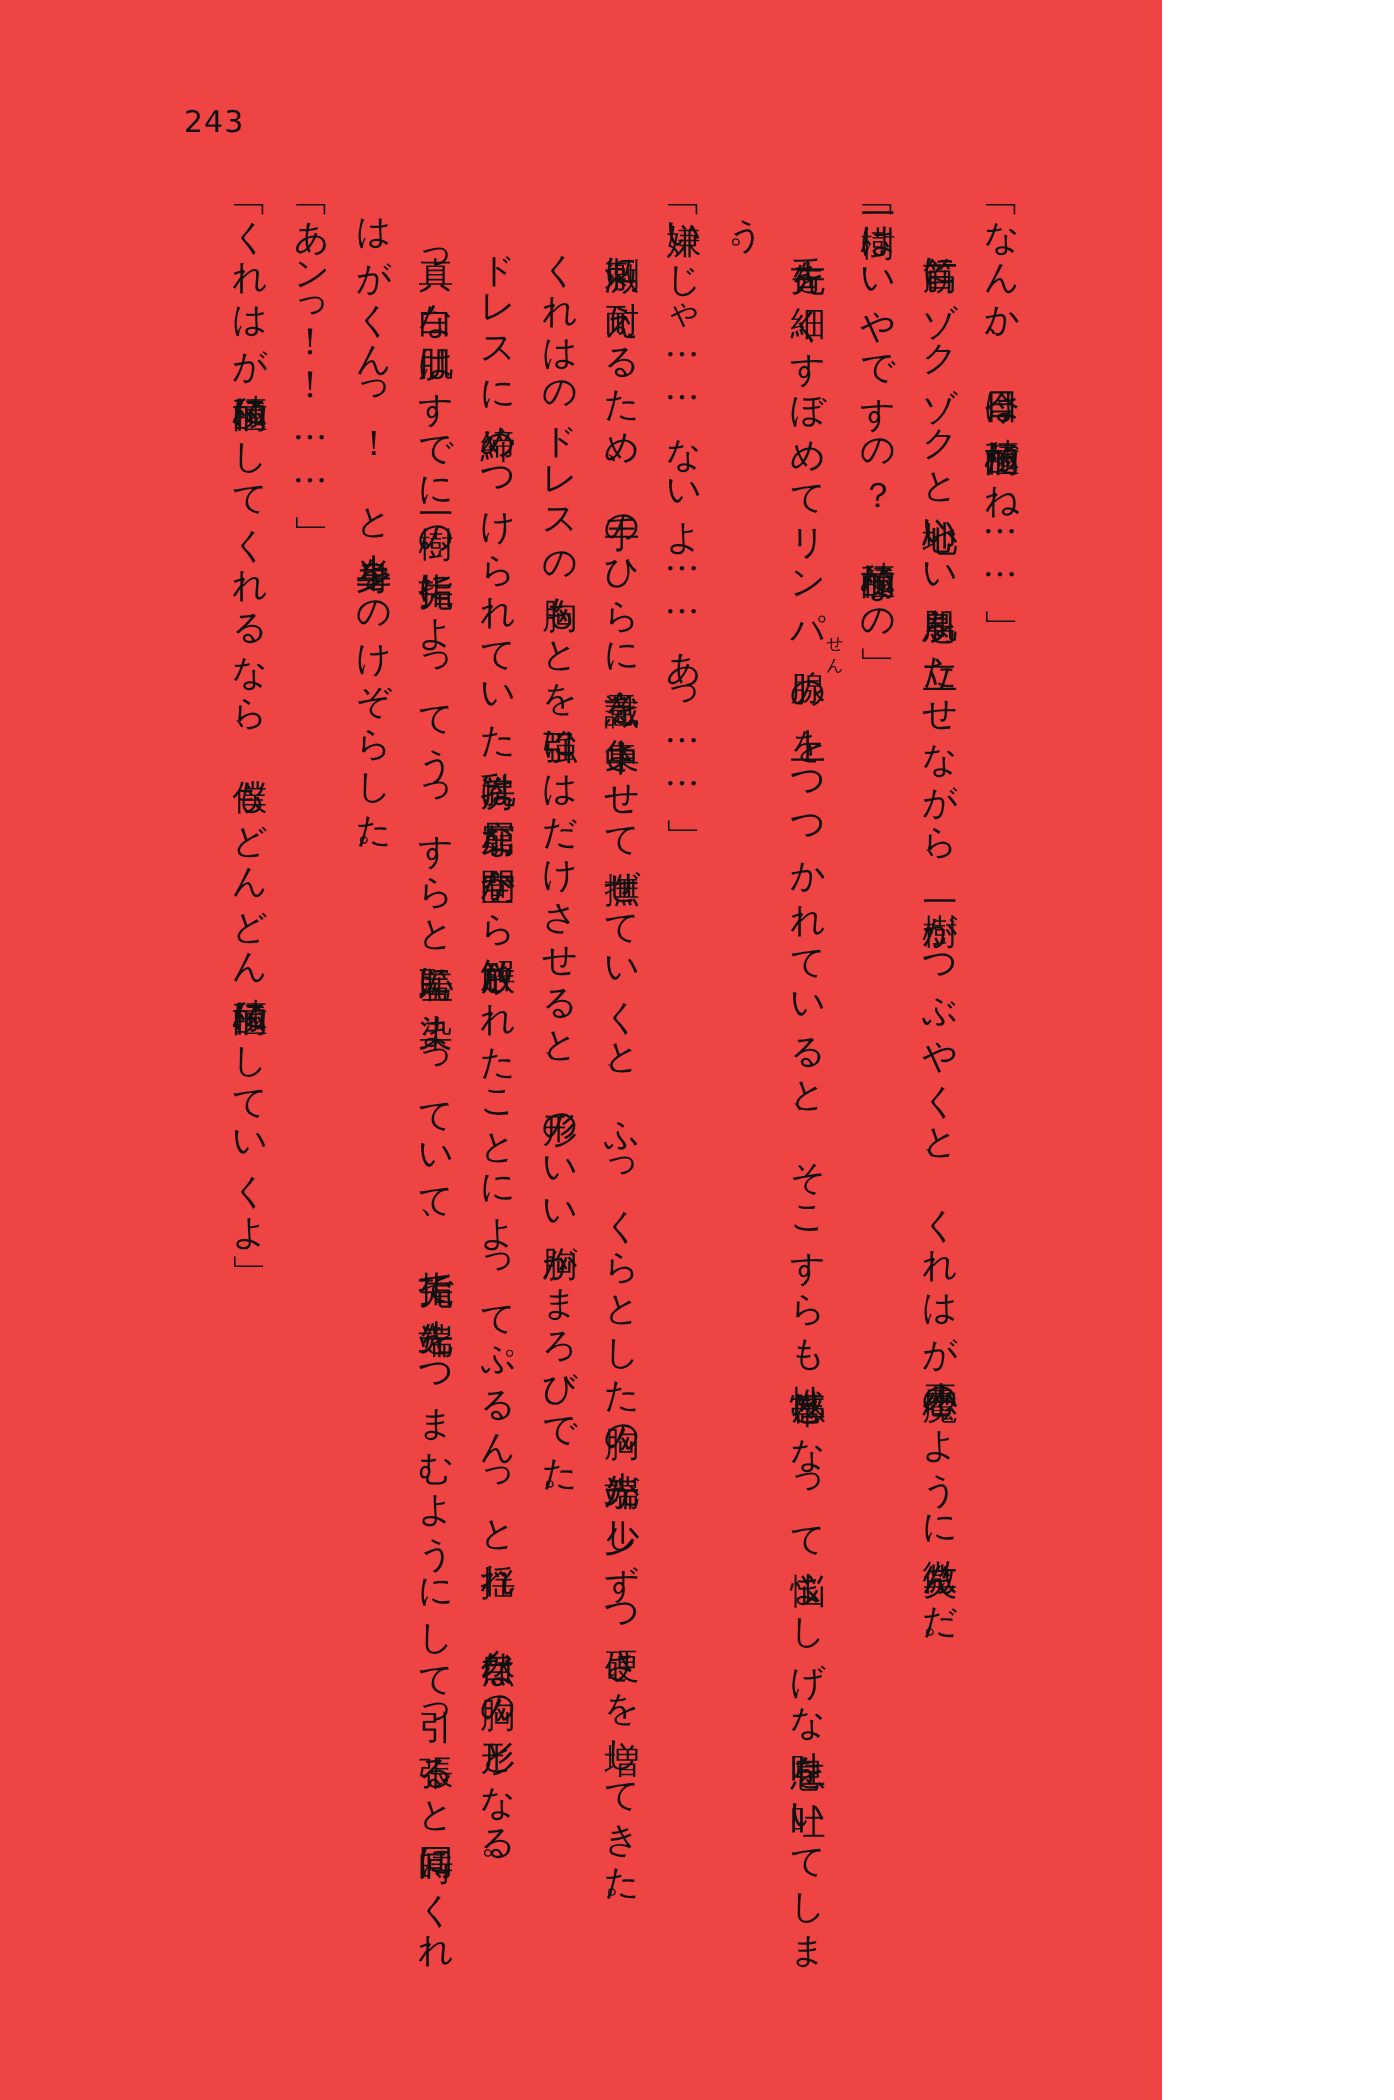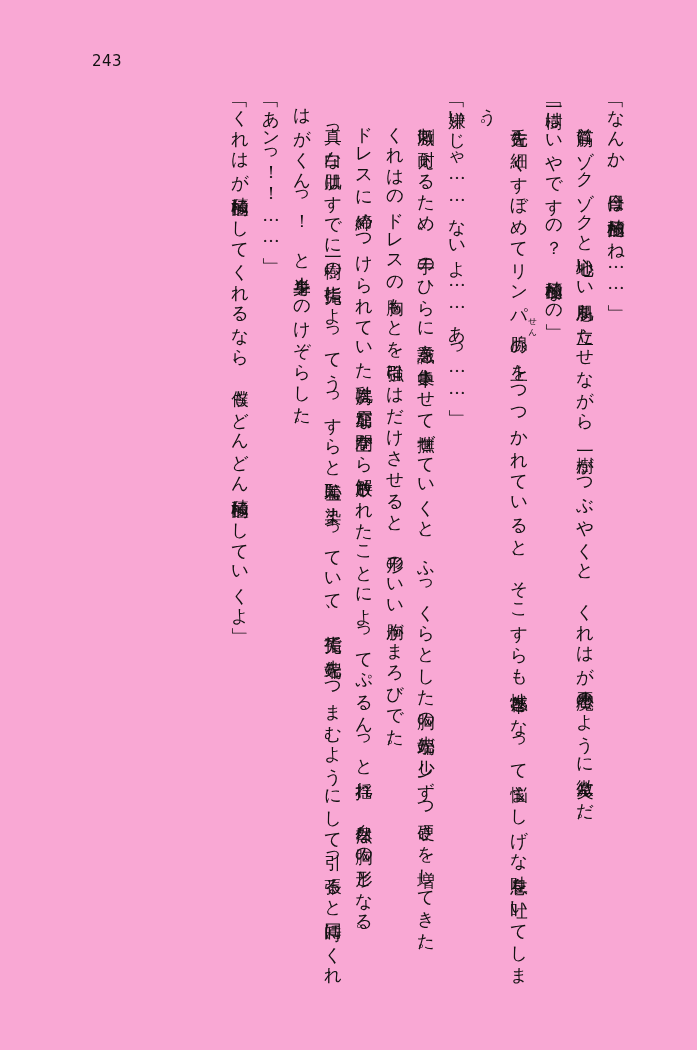--- a/index.html
+++ b/index.html
@@ -2,23 +2,23 @@
 <html><head>
 <meta charset="utf-8">
 <style>
   html, body {
     margin: 0;
     padding: 0;
     background: #ffffff;
   }
   .page {
     position: relative;
-    width: 697px;
+    width: 581px;
     height: 1050px;
-    background: #f9a8d4;
+    background: #ef4444;
     overflow: hidden;
     font-family: "DejaVu Serif", "Liberation Serif", serif;
     color: #111111;
   }
   .page-number {
     position: absolute;
     top: 52px;
     left: 92px;
     font-size: 15px;
     letter-spacing: 0.5px;

